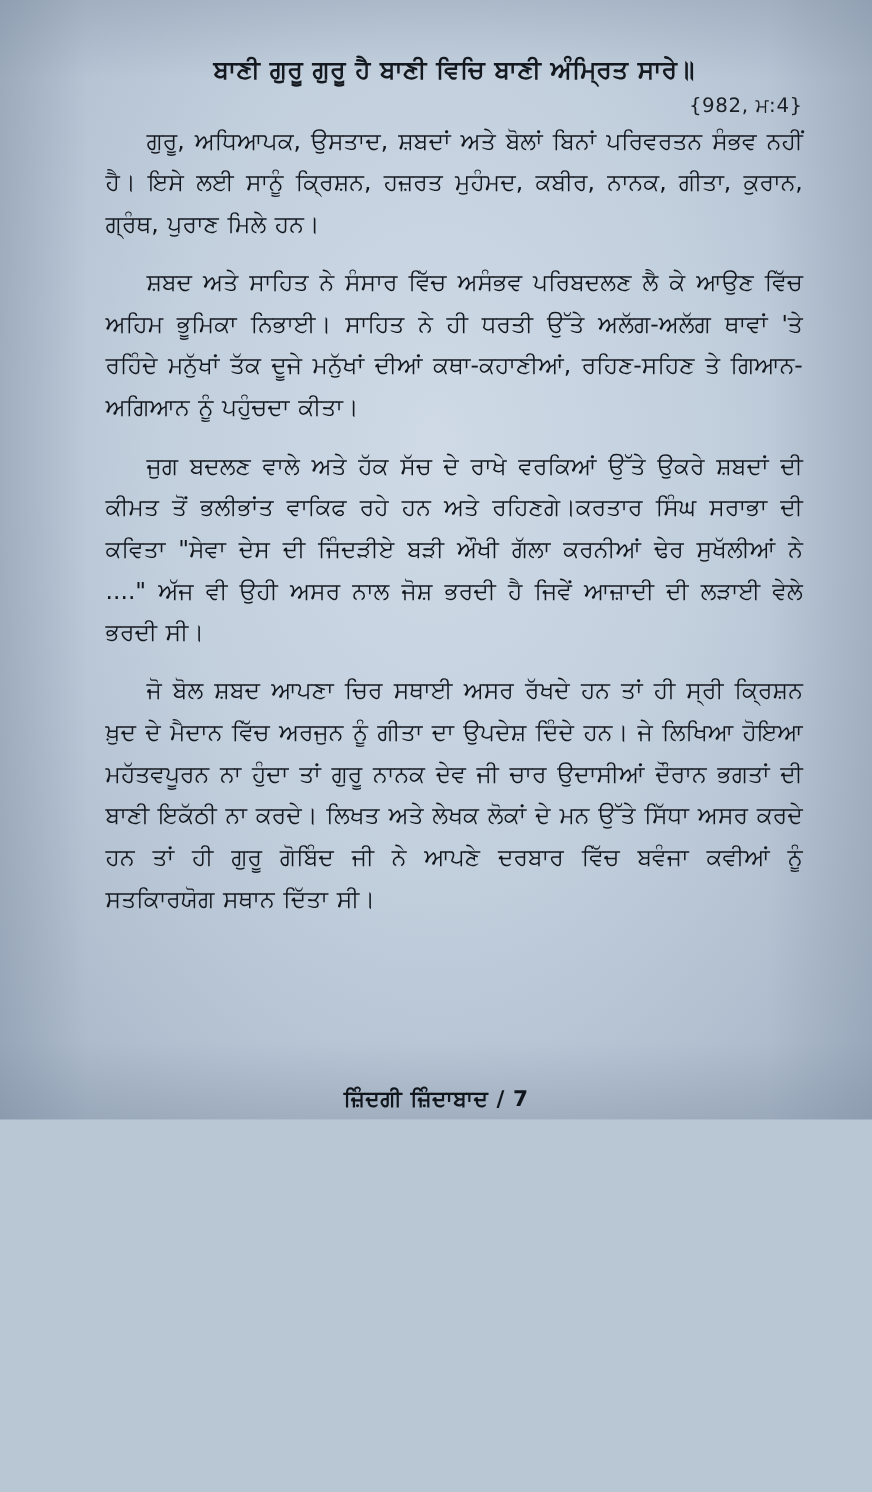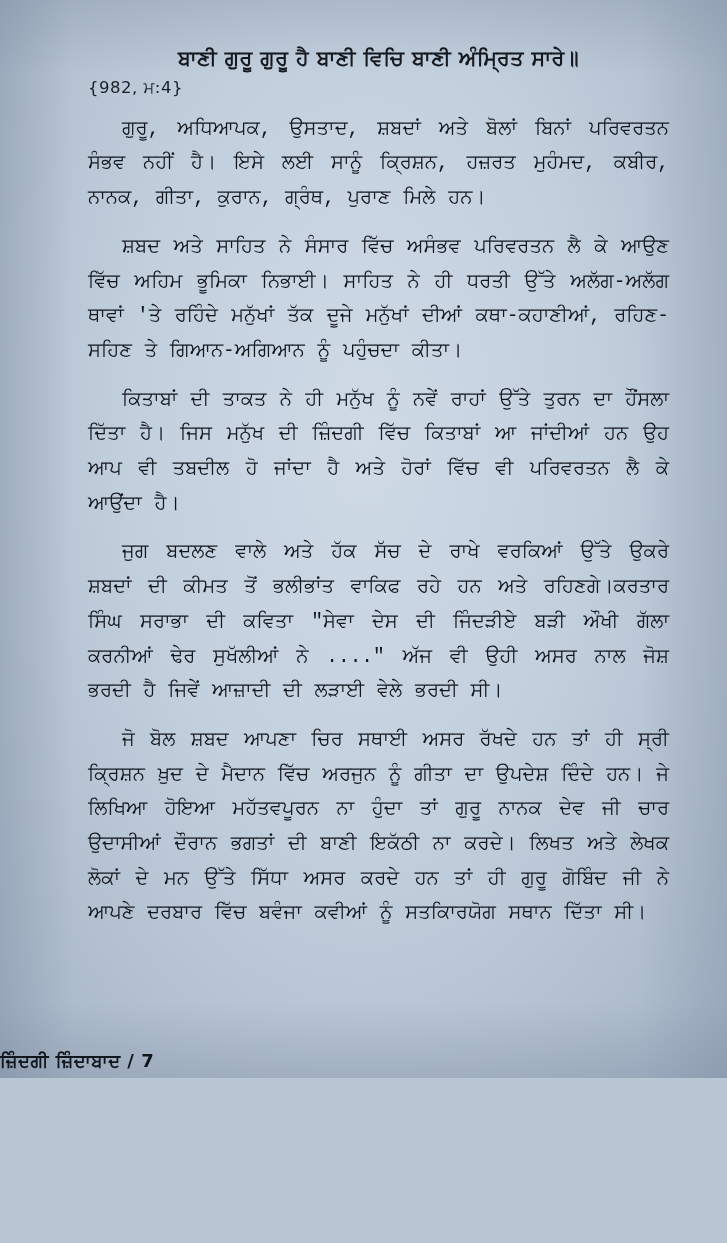--- a/index.html
+++ b/index.html
@@ -9,21 +9,21 @@
   }
   body {
     width: 727px;
     height: 1243px;
     overflow: hidden;
     font-family: "DejaVu Sans", "Liberation Sans", sans-serif;
   }
   .page {
     position: relative;
     width: 727px;
-    height: 1078px;
+    height: 933px;
     background:
       radial-gradient(ellipse at 50% 40%, #cfdae6 0%, #c2cfdd 45%, #b2c0d0 75%, #a4b3c5 100%);
     box-sizing: border-box;
     overflow: hidden;
     padding-left: 31px;
   }
   
   .page::before {
     content: "";
     position: absolute;
@@ -43,65 +43,64 @@
   .verse {
     text-align: center;
     font-size: 20.5px;
     font-weight: bold;
     letter-spacing: 0.5px;
     color: #14181f;
     line-height: 1.45;
     margin-bottom: 2px;
   }
   .verse-ref {
-    text-align: left;
+    text-align: right;
     font-size: 16.5px;
     color: #1a1f26;
-    margin: 4px 0 15px 0;
+    margin: 4px 0 4px 0;
     letter-spacing: 0.5px;
   }
   p.para {
     font-size: 19.5px;
     line-height: 1.78;
     color: #12161d;
     margin: 0 0 2px 0;
     text-align: justify;
     text-justify: inter-word;
     text-indent: 34px;
     word-spacing: 1px;
-    font-family: Liberation Mono, monospace;
   }
   p.para.nogap {
     margin-bottom: 0;
   }
   p.para.spaced {
     margin-bottom: 14px;
   }
   .footer {
     position: absolute;
     left: 0;
     right: 0;
     bottom: 6px;
+    text-align: center;
     font-size: 18px;
     font-weight: bold;
     color: #11151c;
     letter-spacing: 0.5px;
   }
 </style>
 </head>
 <body>
 
 <div class="page">
   <div class="content">
 
     <div class="verse">ਬਾਣੀ ਗੁਰੂ ਗੁਰੂ ਹੈ ਬਾਣੀ ਵਿਚਿ ਬਾਣੀ ਅੰਮ੍ਰਿਤ ਸਾਰੇ॥</div>
     <div class="verse-ref">{982,  ਮ:4}</div>
 
     <p class="para spaced">ਗੁਰੂ, ਅਧਿਆਪਕ, ਉਸਤਾਦ, ਸ਼ਬਦਾਂ ਅਤੇ ਬੋਲਾਂ ਬਿਨਾਂ ਪਰਿਵਰਤਨ ਸੰਭਵ ਨਹੀਂ ਹੈ। ਇਸੇ ਲਈ ਸਾਨੂੰ ਕ੍ਰਿਸ਼ਨ, ਹਜ਼ਰਤ ਮੁਹੰਮਦ, ਕਬੀਰ, ਨਾਨਕ, ਗੀਤਾ, ਕੁਰਾਨ, ਗ੍ਰੰਥ, ਪੁਰਾਣ ਮਿਲੇ ਹਨ।</p>
-    <p class="para spaced">ਸ਼ਬਦ ਅਤੇ ਸਾਹਿਤ ਨੇ ਸੰਸਾਰ ਵਿੱਚ ਅਸੰਭਵ ਪਰਿਵਰਤਨ ਲੈ ਕੇ ਆਉਣ ਵਿੱਚ ਅਹਿਮ ਭੂਮਿਕਾ ਨਿਭਾਈ। ਸਾਹਿਤ ਨੇ ਹੀ ਧਰਤੀ ਉੱਤੇ ਅਲੱਗ-ਅਲੱਗ ਥਾਵਾਂ 'ਤੇ ਰਹਿੰਦੇ ਮਨੁੱਖਾਂ ਤੱਕ ਦੂਜੇ ਮਨੁੱਖਾਂ ਦੀਆਂ ਕਥਾ-ਕਹਾਣੀਆਂ, ਰਹਿਣ-ਸਹਿਣ ਤੇ ਗਿਆਨ-ਅਗਿਆਨ ਨੂੰ ਪਹੁੰਚਦਾ ਕੀਤਾ।</p>
-    <p class="para spaced">ਕਿਤਾਬਾਂ ਦੀ ਤਾਕਤ ਨੇ ਹੀ ਮਨੁੱਖ ਨੂੰ ਨਵੇਂ ਰਾਹਾਂ ਉੱਤੇ ਤੁਰਨ ਦਾ ਹੌਂਸਲਾ ਦਿੱਤਾ ਹੈ। ਜਿਸ ਮਨੁੱਖ ਦੀ ਜ਼ਿੰਦਗੀ ਵਿੱਚ ਕਿਤਾਬਾਂ ਆ ਜਾਂਦੀਆਂ ਹਨ ਉਹ ਆਪ ਵੀ ਤਬਦੀਲ ਹੋ ਜਾਂਦਾ ਹੈ ਅਤੇ ਹੋਰਾਂ ਵਿੱਚ ਵੀ ਪਰਿਵਰਤਨ ਲੈ ਕੇ ਆਉਂਦਾ ਹੈ।</p>
+    <p class="para spaced">ਸ਼ਬਦ ਅਤੇ ਸਾਹਿਤ ਨੇ ਸੰਸਾਰ ਵਿੱਚ ਅਸੰਭਵ ਪਰਿਬਦਲਣ ਲੈ ਕੇ ਆਉਣ ਵਿੱਚ ਅਹਿਮ ਭੂਮਿਕਾ ਨਿਭਾਈ। ਸਾਹਿਤ ਨੇ ਹੀ ਧਰਤੀ ਉੱਤੇ ਅਲੱਗ-ਅਲੱਗ ਥਾਵਾਂ 'ਤੇ ਰਹਿੰਦੇ ਮਨੁੱਖਾਂ ਤੱਕ ਦੂਜੇ ਮਨੁੱਖਾਂ ਦੀਆਂ ਕਥਾ-ਕਹਾਣੀਆਂ, ਰਹਿਣ-ਸਹਿਣ ਤੇ ਗਿਆਨ-ਅਗਿਆਨ ਨੂੰ ਪਹੁੰਚਦਾ ਕੀਤਾ।</p>
     <p class="para spaced">ਜੁਗ ਬਦਲਣ ਵਾਲੇ ਅਤੇ ਹੱਕ ਸੱਚ ਦੇ ਰਾਖੇ ਵਰਕਿਆਂ ਉੱਤੇ ਉਕਰੇ ਸ਼ਬਦਾਂ ਦੀ ਕੀਮਤ ਤੋਂ ਭਲੀਭਾਂਤ ਵਾਕਿਫ ਰਹੇ ਹਨ ਅਤੇ ਰਹਿਣਗੇ।ਕਰਤਾਰ ਸਿੰਘ ਸਰਾਭਾ ਦੀ ਕਵਿਤਾ "ਸੇਵਾ ਦੇਸ ਦੀ ਜਿੰਦੜੀਏ ਬੜੀ ਔਖੀ ਗੱਲਾ ਕਰਨੀਆਂ ਢੇਰ ਸੁਖੱਲੀਆਂ ਨੇ ...." ਅੱਜ ਵੀ ਉਹੀ ਅਸਰ ਨਾਲ ਜੋਸ਼ ਭਰਦੀ ਹੈ ਜਿਵੇਂ ਆਜ਼ਾਦੀ ਦੀ ਲੜਾਈ ਵੇਲੇ ਭਰਦੀ ਸੀ।</p>
     <p class="para spaced">ਜੋ ਬੋਲ ਸ਼ਬਦ ਆਪਣਾ ਚਿਰ ਸਥਾਈ ਅਸਰ ਰੱਖਦੇ ਹਨ ਤਾਂ ਹੀ ਸ੍ਰੀ ਕ੍ਰਿਸ਼ਨ ਖ਼ੁਦ ਦੇ ਮੈਦਾਨ ਵਿੱਚ ਅਰਜੁਨ ਨੂੰ ਗੀਤਾ ਦਾ ਉਪਦੇਸ਼ ਦਿੰਦੇ ਹਨ। ਜੇ ਲਿਖਿਆ ਹੋਇਆ ਮਹੱਤਵਪੂਰਨ ਨਾ ਹੁੰਦਾ ਤਾਂ ਗੁਰੂ ਨਾਨਕ ਦੇਵ ਜੀ ਚਾਰ ਉਦਾਸੀਆਂ ਦੌਰਾਨ ਭਗਤਾਂ ਦੀ ਬਾਣੀ ਇਕੱਠੀ ਨਾ ਕਰਦੇ। ਲਿਖਤ ਅਤੇ ਲੇਖਕ ਲੋਕਾਂ ਦੇ ਮਨ ਉੱਤੇ ਸਿੱਧਾ ਅਸਰ ਕਰਦੇ ਹਨ ਤਾਂ ਹੀ ਗੁਰੂ ਗੋਬਿੰਦ ਜੀ ਨੇ ਆਪਣੇ ਦਰਬਾਰ ਵਿੱਚ ਬਵੰਜਾ ਕਵੀਆਂ ਨੂੰ ਸਤਕਿਾਰਯੋਗ ਸਥਾਨ ਦਿੱਤਾ ਸੀ।</p>
 
   </div>
 
   <div class="footer">ਜ਼ਿੰਦਗੀ ਜ਼ਿੰਦਾਬਾਦ / 7</div>
 </div>
 
 </body></html>

